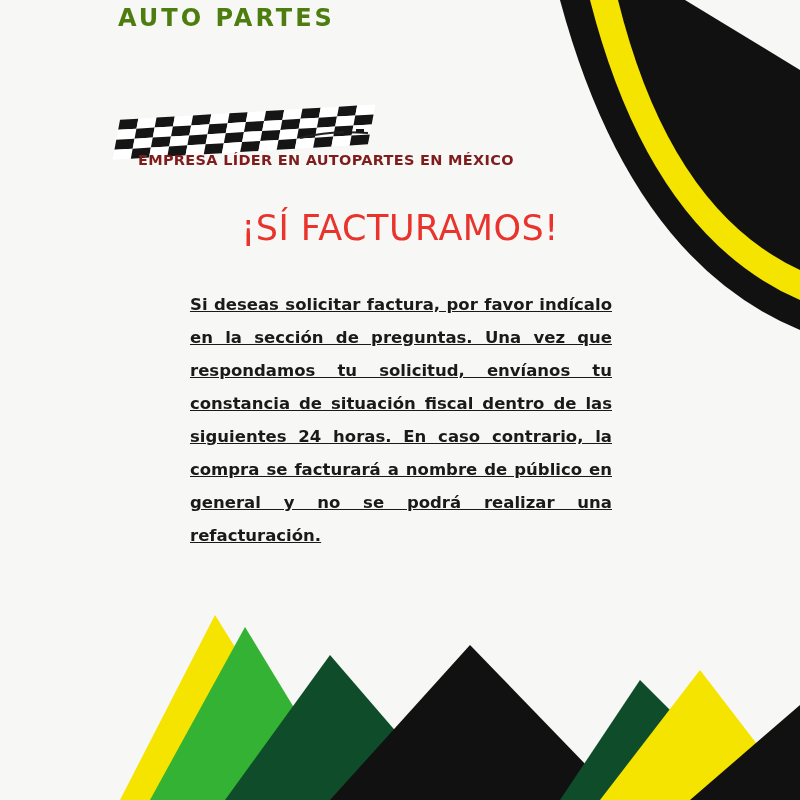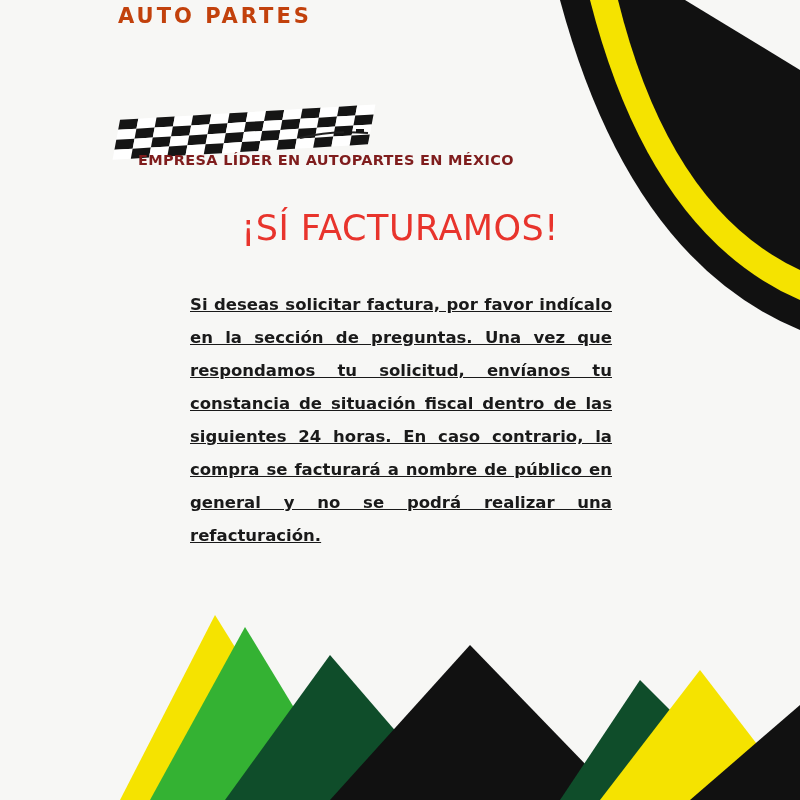--- a/index.html
+++ b/index.html
@@ -60,23 +60,23 @@
       -1px -1px 0 #111111,
       1px -1px 0 #111111,
       -1px 1px 0 #111111;
     margin: 0;
     padding: 0;
   }
 
   #brand-sub {
     font-family: "DejaVu Sans", sans-serif;
     font-weight: bold;
-    font-size: 21px;
+    font-size: 24px;
     letter-spacing: 3px;
-    color: #c2410c;
+    color: #4d7c0f;
     margin: 0 0 2px 6px;
     padding: 0;
   }
 
   
   #checker-wrap {
     position: absolute;
     left: 118px;
     top: 112px;
     width: 255px;

